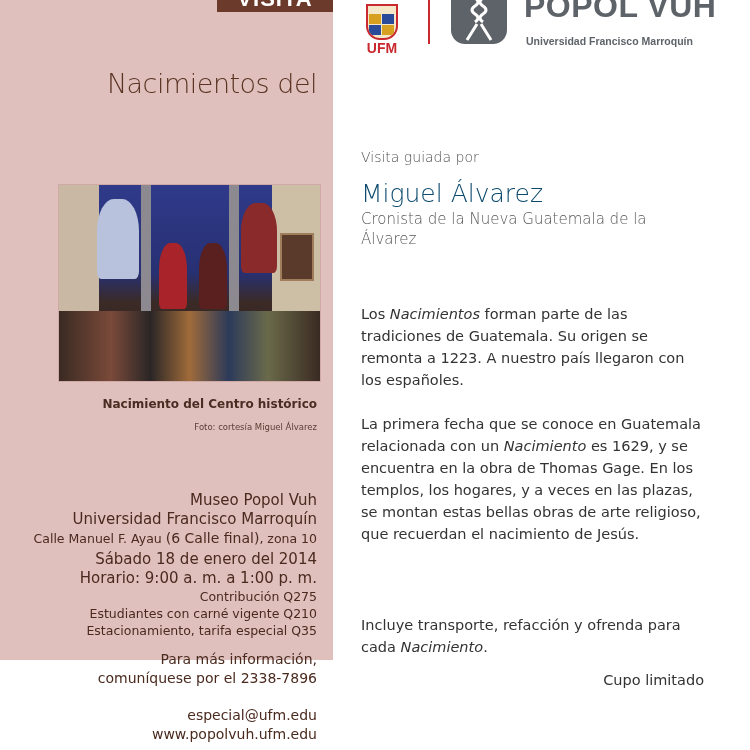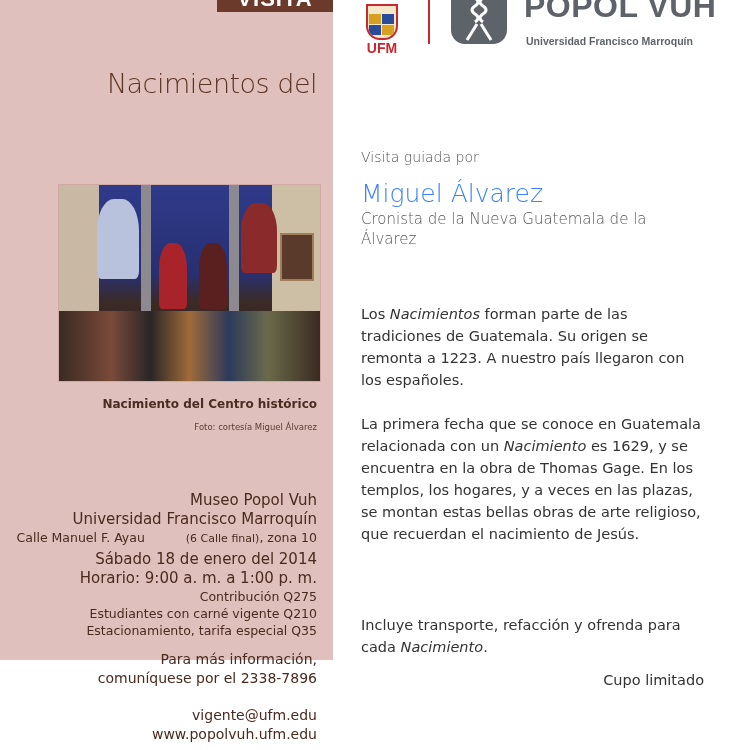--- a/index.html
+++ b/index.html
@@ -36,21 +36,21 @@
     .photo .frame { position:absolute; right:6px; top:48px; width:30px; height:44px; background:#5a3a2a; border:2px solid #a07e5c; }
     .photo .floor { position:absolute; left:0; bottom:0; width:100%; height:70px;
       background: linear-gradient(90deg,#3a2a22,#7a4a3a 20%,#2a2626 35%,#a06b3a 50%,#2c3a5a 65%,#6a6a4a 80%,#3a2a22); }
     .caption { position:absolute; right:16px; top:397px; font-size:12px; font-weight:bold; color:#4a2d22; font-family:"DejaVu Sans", sans-serif; }
     .credit { position:absolute; right:16px; top:422px; font-size:8.5px; color:#5a3d32; font-family:"DejaVu Sans", sans-serif; }
     .info-block { position:absolute; right:16px; text-align:right; color:#4a2a1e; font-family:"DejaVu Sans", sans-serif; }
     .venue { top: 491px; }
     .venue .l1 { font-size: 15px; line-height: 19px; }
     .venue .l2 { font-size: 15px; line-height: 19px; }
     .venue .l3 { font-size: 12.5px; line-height: 18px; }
-    .venue .small { font-size: 11px; margin-left: 37px; }
+    .venue .small { font-size: 14px; }
     .schedule { top: 550px; }
     .schedule .big { font-size: 15px; line-height: 19px; }
     .schedule .med { font-size: 12.5px; line-height: 17px; }
     .contact { top: 650px; }
     .contact .line { font-size: 14px; line-height: 19px; }
     .web { top: 706px; }
     .web .line { font-size: 14px; line-height: 19px; }
 
     .logo-ufm { position:absolute; left:362px; top:12px; width:36px; height:46px; }
     .ufm-shield {
@@ -60,21 +60,21 @@
     .ufm-q { position:absolute; width:12px; height:10px; }
     .ufm-text { position:absolute; left:0; top:28px; width:40px; text-align:center; color:#c8282e;
       font-family:"Liberation Sans", sans-serif; font-weight:bold; font-size:14px; }
     .logo-divider { position:absolute; left:428px; top:0; width:2px; height:44px; background:#c8282e; }
     .pv-icon { position:absolute; left:451px; top:-10px; width:56px; height:54px; background:#5e6369; border-radius: 0 0 14px 14px; }
     .pv-title { position:absolute; left:524px; top:-12px; font-family:"Liberation Sans", sans-serif; font-weight:bold; font-size:32px; color:#5e6369; letter-spacing:0.5px; }
     .pv-sub { position:absolute; left:526px; top:35px; font-family:"Liberation Sans", sans-serif; font-weight:bold; font-size:10.5px; color:#5e6369; }
 
     .right-col { position:absolute; left:361px; color:#3c3c3c; font-family:"DejaVu Sans", sans-serif; }
     .guided-label { top: 149px; font-size: 14px; font-weight: 200; color:#555; }
-    .guide-name { top: 178px; font-size: 25px; font-weight: 200; color:#3b82f6; line-height: 32px; }
+    .guide-name { top: 178px; font-size: 25px; font-weight: 200; color:#0c4a6e; line-height: 32px; }
     .guide-role { top: 209px; font-size: 15px; font-weight: 200; color:#555; line-height: 20px; width: 320px; }
     .para { font-size: 14.5px; line-height: 22px; color:#333; width: 345px; }
     .p1 { top: 303px; }
     .p2 { top: 413px; }
     .p3 { top: 589px; margin-top: 25px; }
     .limited { position:absolute; right:46px; top:672px; font-size:14.5px; color:#333; font-family:"DejaVu Sans", sans-serif; }
   </style>
 </head>
 <body>
 
@@ -114,21 +114,21 @@
     <div class="med">Estudiantes con carné vigente Q210</div>
     <div class="med">Estacionamiento, tarifa especial Q35</div>
   </div>
 
   <div class="info-block contact">
     <div class="line">Para más información,</div>
     <div class="line">comuníquese por el 2338-7896</div>
   </div>
 
   <div class="info-block web">
-    <div class="line">vigente@ufm.edu</div>
+    <div class="line">especial@ufm.edu</div>
     <div class="line">www.popolvuh.ufm.edu</div>
   </div>
 </div>
 
 <div class="logo-ufm">
   <div class="ufm-shield">
     <div class="ufm-q" style="left:1px;top:8px;background:#d8a020;"></div>
     <div class="ufm-q" style="left:14px;top:8px;background:#2a4a9a;"></div>
     <div class="ufm-q" style="left:1px;top:19px;background:#2a4a9a;"></div>
     <div class="ufm-q" style="left:14px;top:19px;background:#d8a020;"></div>

